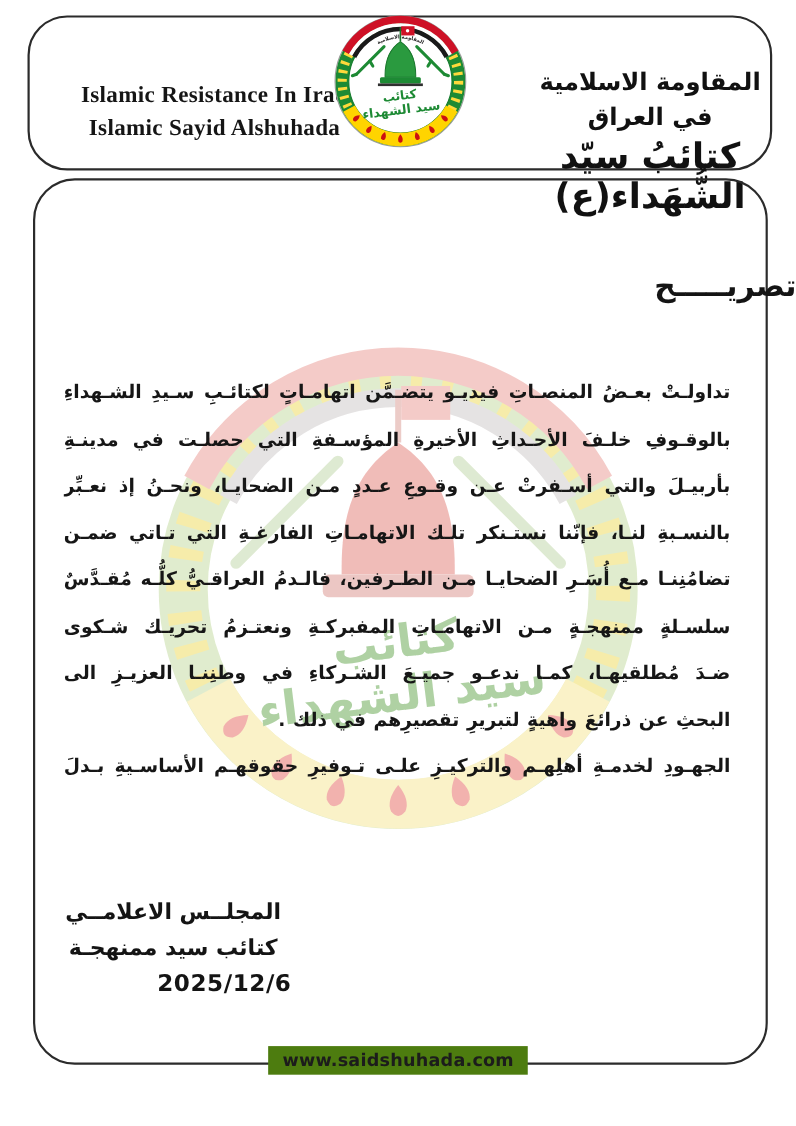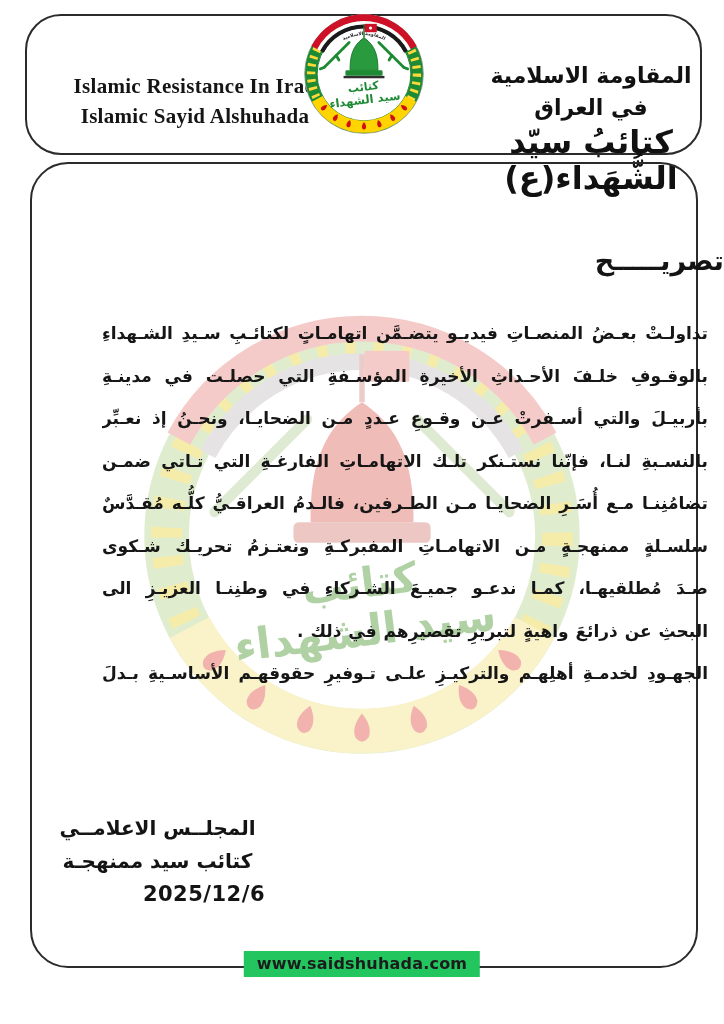--- a/index.html
+++ b/index.html
@@ -35,39 +35,39 @@
   .content-box{
     position:absolute;left:30px;top:162px;width:664px;height:802px;
     border:2.5px solid #2b2b2b;border-radius:38px;background:transparent;
   }
   .watermark{position:absolute;left:122px;top:296px;width:480px;height:480px;z-index:0;opacity:.95;}
   .stmt-title{
     position:absolute;left:0;top:233px;width:724px;
     text-align:right;direction:rtl;
     font-size:27px;font-weight:bold;color:#141414;z-index:2;margin-top:12px;
   }
-  .body-text{position:absolute;left:58px;top:312px;width:606px;z-index:2;direction:rtl;margin-left:44px;}
+  .body-text{position:absolute;left:58px;top:336px;width:606px;z-index:2;direction:rtl;}
   .bline{
     height:42.5px;line-height:42.5px;overflow:hidden;
     font-size:17px;font-weight:bold;color:#161616;
     text-align:justify;text-align-last:justify;
     word-spacing:1px;
   }
   .bline.last{text-align-last:right;}
   
   .signature{
     position:absolute;left:50px;top:812px;width:215px;z-index:2;
     text-align:center;direction:rtl;font-weight:bold;color:#141414;
   }
   .signature .s1,.signature .s2{font-size:20px;line-height:33px;}
   .signature .sdate{font-size:21px;line-height:33px;direction:ltr;letter-spacing:.5px;text-align:right;}
   
   .footer-label{
     position:absolute;left:50%;top:951px;transform:translateX(-50%);
-    background:#22c55e;padding:0 13px;z-index:4;
+    background:#4d7c0f;padding:0 13px;z-index:4;
     font-size:16px;font-weight:bold;color:#1c1c1c;letter-spacing:.2px;
     line-height:26px;white-space:nowrap;
   }
 </style>
 </head>
 <body>
 
 <div class="page">
 
   <div class="header-box">

